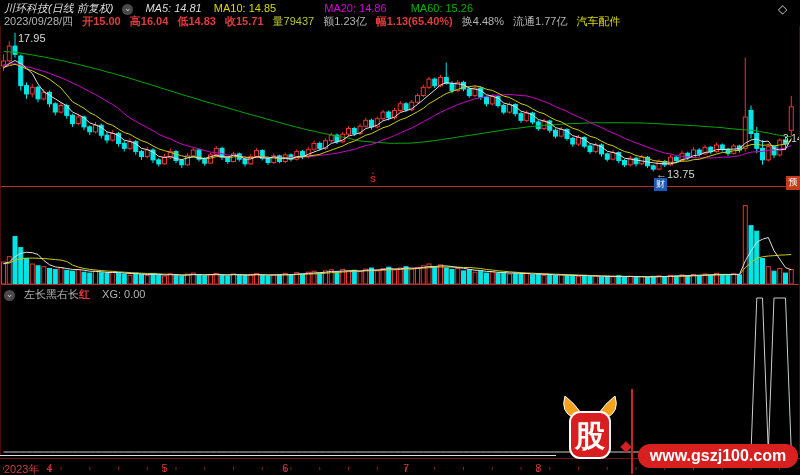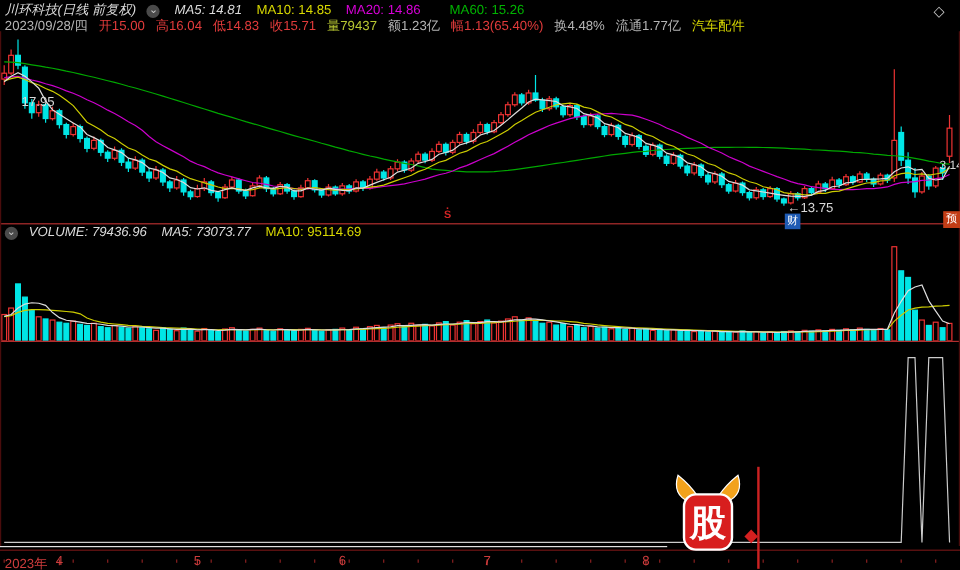--- a/index.html
+++ b/index.html
@@ -2,22 +2,22 @@
 <html><head>
 <meta charset="utf-8">
 <style>
   * { margin:0; padding:0; box-sizing:border-box; }
   html,body { background:#000; }
   #screen { position:relative; width:800px; height:475px; background:#000; overflow:hidden;
             font-family:"Liberation Sans","DejaVu Sans",sans-serif; }
   .row { position:absolute; left:4px; white-space:nowrap; font-size:11px; }
   .row span { margin-right:9px; }
   #hdr2 span { margin-right:6px; }
-  .w  { color:#dcdcdc;font-style:italic; } .gy { color:#b4b4b4;text-align:center; } .r { color:#e23b3b; }
-  .y  { color:#d8d800;text-align:right; } .m  { color:#d800d8; } .g { color:#00b400;padding-left:12px; }
+  .w  { color:#dcdcdc;font-style:italic; } .gy { color:#b4b4b4;text-align:center; } .r { color:#e23b3b;font-weight:bold; }
+  .y  { color:#d8d800;text-align:right; } .m  { color:#d800d8;margin-left:36px; } .g { color:#00b400;padding-left:12px; }
   .yg { color:#b9c832; }
   .cicon { display:inline-block; width:11px; height:11px; border-radius:50%;
            background:#4a4a4a; color:#c8c8c8; font-size:9px; line-height:8px;
            text-align:center; vertical-align:middle; margin-right:4px; }
   .hline { position:absolute; left:0; width:800px; height:1px; }
   .sep { background:#b22e2e; }
   #main-pane,#vol-pane,#xg-pane { position:absolute; left:0; width:800px; }
   #main-pane { top:26px;  height:160px; }
   #vol-pane  { top:200px; height:84px; }
   #xg-pane   { top:296px; height:158px; z-index:1; }
@@ -350,37 +350,32 @@
         <rect x="777.75" y="114.1" width="4" height="14.8" fill="#000" stroke="#ee3333"></rect>
         <line x1="785.5" y1="110.8" x2="785.5" y2="124.0" stroke="#00e6e6"></line>
         <rect x="783.5" y="114.1" width="4" height="4.0" fill="#00e6e6" stroke="#00e6e6"></rect>
         <line x1="791.25" y1="69.9" x2="791.25" y2="109.8" stroke="#ee3333"></line>
         <rect x="789.25" y="80.8" width="4" height="23.4" fill="#000" stroke="#ee3333"></rect>
         <polyline points="3.5,25.6 9.3,25.8 15.0,26.2 20.8,27.0 26.5,28.0 32.3,28.9 38.0,30.0 43.8,30.9 49.5,32.0 55.3,33.3 61.0,34.4 66.8,35.7 72.5,37.1 78.3,38.4 84.0,39.8 89.8,41.3 95.5,42.7 101.3,44.2 107.0,45.9 112.8,47.3 118.5,49.0 124.3,50.7 130.0,52.3 135.8,54.1 141.5,55.9 147.3,57.6 153.0,59.4 158.8,61.3 164.5,63.1 170.3,64.8 176.0,66.6 181.8,68.5 187.5,70.2 193.3,71.8 199.0,73.6 204.8,75.4 210.5,77.0 216.3,78.6 222.0,80.3 227.8,82.0 233.5,83.6 239.3,85.3 245.0,87.0 250.8,88.6 256.5,90.1 262.3,91.7 268.0,93.4 273.8,94.9 279.5,96.6 285.3,98.1 291.0,99.7 296.8,101.1 302.5,102.6 308.3,104.0 314.0,105.2 319.8,106.6 325.5,107.8 331.3,108.9 337.0,110.1 342.8,111.1 348.5,112.2 354.3,113.7 360.0,114.9 365.8,115.5 371.5,116.0 377.3,116.5 383.0,116.8 388.8,117.2 394.5,117.3 400.3,117.2 406.0,117.2 411.8,117.0 417.5,116.5 423.3,116.0 429.0,115.3 434.8,114.5 440.5,113.7 446.3,112.8 452.0,112.0 457.8,111.1 463.5,110.2 469.3,109.4 475.0,108.5 480.8,107.6 486.5,106.7 492.3,105.8 498.0,104.9 503.8,104.0 509.5,103.1 515.3,102.5 521.0,101.8 526.8,101.0 532.5,100.4 538.3,100.1 544.0,99.4 549.8,98.9 555.5,98.6 561.3,98.2 567.0,97.9 572.8,97.6 578.5,97.4 584.3,97.1 590.0,96.9 595.8,96.7 601.5,96.8 607.3,96.8 613.0,96.7 618.8,96.7 624.5,96.8 630.3,96.8 636.0,96.9 641.8,97.0 647.5,97.2 653.3,97.5 659.0,97.8 664.8,98.1 670.5,98.3 676.3,98.8 682.0,99.0 687.8,99.3 693.5,99.7 699.3,100.0 705.0,100.4 710.8,100.9 716.5,101.2 722.3,101.7 728.0,102.4 733.8,102.9 739.5,103.5 745.3,103.8 751.0,104.2 756.8,104.9 762.5,106.0 768.3,107.0 774.0,108.3 779.8,109.2 785.5,110.3 791.3,110.7 " fill="none" stroke="#00a800" stroke-width="1"></polyline>
         <polyline points="3.5,38.6 9.3,38.0 15.0,37.7 20.8,39.0 26.5,40.7 32.3,42.0 38.0,43.8 43.8,45.3 49.5,47.3 55.3,49.7 61.0,51.7 66.8,54.2 72.5,57.1 78.3,59.6 84.0,62.6 89.8,65.8 95.5,68.6 101.3,71.9 107.0,75.4 112.8,78.5 118.5,82.6 124.3,87.7 130.0,92.1 135.8,95.4 141.5,98.5 147.3,101.6 153.0,104.7 158.8,108.3 164.5,110.9 170.3,112.9 176.0,115.7 181.8,118.1 187.5,119.8 193.3,121.4 199.0,123.0 204.8,124.6 210.5,126.1 216.3,126.7 222.0,127.6 227.8,129.0 233.5,129.5 239.3,130.1 245.0,131.2 250.8,131.4 256.5,131.1 262.3,131.5 268.0,131.7 273.8,131.3 279.5,131.5 285.3,131.6 291.0,131.6 296.8,130.9 302.5,131.0 308.3,130.9 314.0,130.1 319.8,129.4 325.5,128.7 331.3,128.0 337.0,127.2 342.8,125.9 348.5,124.6 354.3,123.3 360.0,121.4 365.8,119.6 371.5,118.4 377.3,116.5 383.0,113.9 388.8,112.0 394.5,109.5 400.3,106.9 406.0,104.4 411.8,102.0 417.5,98.9 423.3,95.8 429.0,92.6 434.8,89.5 440.5,86.3 446.3,83.7 452.0,81.2 457.8,78.6 463.5,76.6 469.3,74.7 475.0,72.8 480.8,71.6 486.5,70.5 492.3,69.4 498.0,69.1 503.8,68.8 509.5,68.5 515.3,69.0 521.0,69.5 526.8,70.0 532.5,71.4 538.3,73.4 544.0,75.5 549.8,77.7 555.5,80.7 561.3,83.0 567.0,85.4 572.8,88.5 578.5,90.9 584.3,93.4 590.0,96.6 595.8,99.0 601.5,101.5 607.3,104.6 613.0,107.0 618.8,109.4 624.5,112.4 630.3,114.6 636.0,116.8 641.8,119.0 647.5,121.2 653.3,123.2 659.0,125.3 664.8,127.0 670.5,128.0 676.3,129.6 682.0,130.3 687.8,131.0 693.5,131.6 699.3,132.0 705.0,131.8 710.8,132.1 716.5,131.7 722.3,131.2 728.0,131.2 733.8,130.5 739.5,129.8 745.3,127.7 751.0,126.2 756.8,125.7 762.5,125.4 768.3,124.3 774.0,124.0 779.8,122.8 785.5,122.1 791.3,119.4 " fill="none" stroke="#cc00cc" stroke-width="1"></polyline>
         <polyline points="3.5,41.5 9.3,39.5 15.0,38.3 20.8,40.2 26.5,42.9 32.3,44.8 38.0,47.8 43.8,50.1 49.5,53.4 55.3,57.5 61.0,62.0 66.8,68.9 72.5,75.8 78.3,79.0 84.0,82.3 89.8,86.7 95.5,89.4 101.3,93.6 107.0,97.3 112.8,99.4 118.5,103.2 124.3,106.5 130.0,108.3 135.8,111.8 141.5,114.7 147.3,116.6 153.0,120.0 158.8,122.9 164.5,124.6 170.3,126.4 176.0,128.1 181.8,129.8 187.5,131.2 193.3,131.0 199.0,131.3 204.8,132.6 210.5,132.1 216.3,130.6 222.0,130.6 227.8,131.6 233.5,130.9 239.3,130.3 245.0,131.1 250.8,131.8 256.5,130.9 262.3,130.4 268.0,131.2 273.8,132.0 279.5,132.4 285.3,131.7 291.0,132.3 296.8,131.5 302.5,130.8 308.3,130.0 314.0,129.3 319.8,128.3 325.5,126.2 331.3,124.1 337.0,122.1 342.8,120.0 348.5,117.0 354.3,115.1 360.0,112.1 365.8,109.2 371.5,107.6 377.3,104.6 383.0,101.7 388.8,100.0 394.5,96.8 400.3,93.8 406.0,91.9 411.8,88.8 417.5,85.7 423.3,82.4 429.0,77.7 434.8,74.4 440.5,70.9 446.3,67.5 452.0,65.5 457.8,63.4 463.5,61.3 469.3,60.6 475.0,59.9 480.8,60.8 486.5,63.3 492.3,64.4 498.0,67.2 503.8,70.1 509.5,71.5 515.3,74.6 521.0,77.7 526.8,79.5 532.5,82.9 538.3,86.0 544.0,87.7 549.8,91.1 555.5,94.1 561.3,95.9 567.0,99.3 572.8,102.3 578.5,104.0 584.3,107.3 590.0,110.3 595.8,111.9 601.5,115.2 607.3,118.1 613.0,119.8 618.8,122.9 624.5,125.5 630.3,126.9 636.0,129.6 641.8,130.7 647.5,132.1 653.3,134.5 659.0,135.3 664.8,135.8 670.5,136.3 676.3,136.3 682.0,135.2 687.8,135.1 693.5,133.7 699.3,133.3 705.0,131.5 710.8,129.7 716.5,128.1 722.3,126.5 728.0,126.2 733.8,124.7 739.5,124.4 745.3,120.4 751.0,118.7 756.8,118.1 762.5,119.4 768.3,118.9 774.0,119.9 779.8,119.0 785.5,118.0 791.3,114.1 " fill="none" stroke="#cccc00" stroke-width="1"></polyline>
         <polyline points="3.5,42.1 9.3,37.5 15.0,34.5 20.8,37.6 26.5,42.2 32.3,47.5 38.0,58.0 43.8,65.6 49.5,69.3 55.3,72.9 61.0,76.5 66.8,79.8 72.5,86.1 78.3,88.7 84.0,91.7 89.8,96.9 95.5,98.9 101.3,101.2 107.0,105.8 112.8,107.2 118.5,109.5 124.3,114.1 130.0,115.4 135.8,117.7 141.5,122.3 147.3,123.6 153.0,126.0 158.8,130.4 164.5,131.5 170.3,130.5 176.0,132.6 181.8,133.6 187.5,132.0 193.3,130.6 199.0,132.1 204.8,132.6 210.5,130.6 216.3,129.1 222.0,130.6 227.8,131.0 233.5,129.2 239.3,130.0 245.0,133.1 250.8,133.0 256.5,130.8 262.3,131.7 268.0,132.4 273.8,130.8 279.5,131.8 285.3,132.6 291.0,132.8 296.8,130.6 302.5,130.8 308.3,128.3 314.0,126.0 319.8,123.8 325.5,121.7 331.3,117.4 337.0,115.9 342.8,114.0 348.5,110.1 354.3,108.6 360.0,106.8 365.8,102.5 371.5,101.1 377.3,99.1 383.0,94.8 388.8,93.1 394.5,91.1 400.3,86.5 406.0,84.7 411.8,82.8 417.5,78.4 423.3,73.7 429.0,68.8 434.8,64.0 440.5,59.0 446.3,56.6 452.0,57.3 457.8,57.9 463.5,58.6 469.3,62.2 475.0,63.1 480.8,64.4 486.5,68.7 492.3,70.2 498.0,72.2 503.8,77.0 509.5,78.5 515.3,80.5 521.0,85.2 526.8,86.7 532.5,88.7 538.3,93.5 544.0,95.0 549.8,96.9 555.5,101.6 561.3,103.1 567.0,105.1 572.8,109.7 578.5,111.1 584.3,113.1 590.0,117.5 595.8,118.8 601.5,120.8 607.3,125.2 613.0,126.5 618.8,128.3 624.5,132.2 630.3,133.1 636.0,134.0 641.8,134.9 647.5,136.0 653.3,136.8 659.0,137.5 664.8,137.7 670.5,137.7 676.3,136.6 682.0,133.5 687.8,132.6 693.5,129.6 699.3,129.0 705.0,126.4 710.8,126.0 716.5,123.6 722.3,123.5 728.0,123.3 733.8,123.1 739.5,122.7 745.3,117.1 751.0,114.0 756.8,113.0 762.5,115.7 768.3,115.1 774.0,122.7 779.8,124.0 785.5,123.1 791.3,112.5 " fill="none" stroke="#dddddd" stroke-width="1"></polyline>
       </svg></div>
-  <span class="pricelabel" style="left:18px;top:32px;margin-top:47px;">17.95</span>
+  <span class="pricelabel" style="left:18px;top:32px;">17.95</span>
   <span class="pricelabel" style="left:656px;top:168px;">←13.75</span>
   <span class="pricelabel" style="left:783px;top:133px;font-size:10px;">3.14</span>
   <div id="sell-marker">
     <div>.</div>
     <div>S</div>
   </div>
   <span class="badge" id="cai-badge">财</span>
   <span class="badge" id="yu-badge">预</span>
 
   <div class="hline sep" style="top:186px;"></div>
 
-  <div class="row" style="top:188px;">
-    <span class="cicon">⌄</span><span class="w">VOLUME: 79436.96</span>
-    <span class="w">MA5: 73073.77</span>
-    <span class="y">MA10: 95114.69</span>
-  </div>
   <div id="vol-pane"><svg width="800" height="84">
         <rect x="1.5" y="62.1" width="4" height="21.9" fill="#000" stroke="#ee3333"></rect>
         <rect x="7.25" y="56.7" width="4" height="27.3" fill="#000" stroke="#ee3333"></rect>
         <rect x="13" y="36.6" width="4" height="47.4" fill="#00e6e6" stroke="#00e6e6"></rect>
         <rect x="18.75" y="47.6" width="4" height="36.4" fill="#00e6e6" stroke="#00e6e6"></rect>
         <rect x="24.5" y="58.5" width="4" height="25.5" fill="#00e6e6" stroke="#00e6e6"></rect>
         <rect x="30.25" y="64.0" width="4" height="20.0" fill="#000" stroke="#ee3333"></rect>
         <rect x="36" y="65.8" width="4" height="18.2" fill="#00e6e6" stroke="#00e6e6"></rect>
         <rect x="41.75" y="66.7" width="4" height="17.3" fill="#000" stroke="#ee3333"></rect>
         <rect x="47.5" y="68.5" width="4" height="15.5" fill="#00e6e6" stroke="#00e6e6"></rect>
@@ -512,20 +507,24 @@
         <rect x="772" y="71.2" width="4" height="12.8" fill="#00e6e6" stroke="#00e6e6"></rect>
         <rect x="777.75" y="68.5" width="4" height="15.5" fill="#000" stroke="#ee3333"></rect>
         <rect x="783.5" y="73.1" width="4" height="10.9" fill="#00e6e6" stroke="#00e6e6"></rect>
         <rect x="789.25" y="69.5" width="4" height="14.5" fill="#000" stroke="#ee3333"></rect>
         <polyline points="3.5,63.8 9.3,63.0 15.0,60.3 20.8,58.7 26.5,58.1 32.3,58.1 38.0,58.3 43.8,58.6 49.5,59.0 55.3,59.6 61.0,60.1 66.8,61.5 72.5,65.0 78.3,67.1 84.0,68.5 89.8,69.4 95.5,70.0 101.3,70.6 107.0,71.1 112.8,71.3 118.5,71.9 124.3,72.2 130.0,72.6 135.8,73.0 141.5,73.2 147.3,73.5 153.0,73.7 158.8,73.9 164.5,74.2 170.3,74.4 176.0,74.6 181.8,74.8 187.5,74.7 193.3,74.7 199.0,74.7 204.8,74.8 210.5,74.9 216.3,74.7 222.0,74.7 227.8,74.9 233.5,74.7 239.3,74.6 245.0,74.7 250.8,74.9 256.5,74.8 262.3,74.7 268.0,74.9 273.8,75.0 279.5,74.9 285.3,74.7 291.0,74.8 296.8,74.5 302.5,74.4 308.3,74.1 314.0,73.9 319.8,73.7 325.5,73.2 331.3,72.7 337.0,72.4 342.8,72.0 348.5,71.7 354.3,71.4 360.0,71.2 365.8,70.9 371.5,70.6 377.3,70.3 383.0,70.1 388.8,69.8 394.5,69.6 400.3,69.5 406.0,69.0 411.8,68.9 417.5,68.5 423.3,68.1 429.0,67.7 434.8,67.3 440.5,67.0 446.3,67.0 452.0,67.0 457.8,67.1 463.5,67.5 469.3,67.5 475.0,68.0 480.8,68.5 486.5,69.5 492.3,70.0 498.0,70.8 503.8,71.3 509.5,71.8 515.3,72.2 521.0,72.6 526.8,73.0 532.5,73.2 538.3,73.5 544.0,73.7 549.8,74.0 555.5,74.2 561.3,74.4 567.0,74.6 572.8,74.8 578.5,75.0 584.3,75.2 590.0,75.4 595.8,75.6 601.5,75.8 607.3,76.0 613.0,76.1 618.8,76.2 624.5,76.3 630.3,76.4 636.0,76.5 641.8,76.6 647.5,76.7 653.3,76.7 659.0,76.6 664.8,76.6 670.5,76.5 676.3,76.5 682.0,76.3 687.8,76.2 693.5,75.9 699.3,75.7 705.0,75.4 710.8,75.3 716.5,75.1 722.3,74.8 728.0,74.8 733.8,74.6 739.5,74.6 745.3,67.6 751.0,62.7 756.8,58.3 762.5,56.8 768.3,56.0 774.0,55.7 779.8,55.1 785.5,54.9 791.3,54.5 " fill="none" stroke="#cccc00" stroke-width="1"></polyline>
         <polyline points="3.5,63.6 9.3,62.1 15.0,56.7 20.8,53.4 26.5,52.3 32.3,52.7 38.0,54.5 43.8,60.5 49.5,64.7 55.3,66.9 61.0,67.6 66.8,68.5 72.5,69.4 78.3,69.6 84.0,70.2 89.8,71.2 95.5,71.4 101.3,71.7 107.0,72.5 112.8,72.5 118.5,72.5 124.3,73.0 130.0,73.5 135.8,73.5 141.5,74.0 147.3,74.5 153.0,74.4 158.8,74.3 164.5,74.9 170.3,74.7 176.0,74.7 181.8,75.3 187.5,75.1 193.3,74.5 199.0,74.7 204.8,74.9 210.5,74.5 216.3,74.3 222.0,74.8 227.8,75.0 233.5,74.6 239.3,74.7 245.0,75.1 250.8,75.0 256.5,74.5 262.3,74.8 268.0,75.0 273.8,74.9 279.5,74.9 285.3,74.8 291.0,74.7 296.8,74.1 302.5,73.9 308.3,73.4 314.0,73.0 319.8,72.6 325.5,72.3 331.3,71.4 337.0,71.4 342.8,71.1 348.5,70.7 354.3,70.6 360.0,71.0 365.8,70.3 371.5,70.0 377.3,70.0 383.0,69.6 388.8,68.7 394.5,68.9 400.3,68.9 406.0,68.0 411.8,68.1 417.5,68.2 423.3,67.4 429.0,66.6 434.8,66.6 440.5,65.8 446.3,65.9 452.0,66.6 457.8,67.5 463.5,68.3 469.3,69.3 475.0,70.2 480.8,70.5 486.5,71.4 492.3,71.6 498.0,72.4 503.8,72.5 509.5,73.0 515.3,73.0 521.0,73.5 526.8,73.5 532.5,74.0 538.3,74.0 544.0,74.4 549.8,74.4 555.5,74.9 561.3,74.9 567.0,75.3 572.8,75.3 578.5,75.6 584.3,75.6 590.0,76.0 595.8,76.0 601.5,76.3 607.3,76.3 613.0,76.6 618.8,76.4 624.5,76.6 630.3,76.5 636.0,76.7 641.8,76.7 647.5,76.9 653.3,76.8 659.0,76.7 664.8,76.5 670.5,76.2 676.3,76.0 682.0,75.7 687.8,75.7 693.5,75.3 699.3,75.3 705.0,74.9 710.8,74.9 716.5,74.4 722.3,74.4 728.0,74.4 733.8,74.4 739.5,74.4 745.3,60.8 751.0,51.1 756.8,42.2 762.5,39.2 768.3,37.5 774.0,50.7 779.8,59.2 785.5,67.6 791.3,69.8 " fill="none" stroke="#dddddd" stroke-width="1"></polyline>
       </svg></div>
 
   <div class="hline sep" style="top:284px;"></div>
 
+  <div class="row" style="top:287px;">
+    <span class="cicon">⌄</span><span class="gy" style="margin-right:0;">左长黑右长</span><span class="r">红</span>
+    <span class="gy">XG: 0.00</span>
+  </div>
   <div id="xg-pane"><svg width="800" height="158">
         <polyline points="3.5,156 9.3,156 15.0,156 20.8,156 26.5,156 32.3,156 38.0,156 43.8,156 49.5,156 55.3,156 61.0,156 66.8,156 72.5,156 78.3,156 84.0,156 89.8,156 95.5,156 101.3,156 107.0,156 112.8,156 118.5,156 124.3,156 130.0,156 135.8,156 141.5,156 147.3,156 153.0,156 158.8,156 164.5,156 170.3,156 176.0,156 181.8,156 187.5,156 193.3,156 199.0,156 204.8,156 210.5,156 216.3,156 222.0,156 227.8,156 233.5,156 239.3,156 245.0,156 250.8,156 256.5,156 262.3,156 268.0,156 273.8,156 279.5,156 285.3,156 291.0,156 296.8,156 302.5,156 308.3,156 314.0,156 319.8,156 325.5,156 331.3,156 337.0,156 342.8,156 348.5,156 354.3,156 360.0,156 365.8,156 371.5,156 377.3,156 383.0,156 388.8,156 394.5,156 400.3,156 406.0,156 411.8,156 417.5,156 423.3,156 429.0,156 434.8,156 440.5,156 446.3,156 452.0,156 457.8,156 463.5,156 469.3,156 475.0,156 480.8,156 486.5,156 492.3,156 498.0,156 503.8,156 509.5,156 515.3,156 521.0,156 526.8,156 532.5,156 538.3,156 544.0,156 549.8,156 555.5,156 561.3,156 567.0,156 572.8,156 578.5,156 584.3,156 590.0,156 595.8,156 601.5,156 607.3,156 613.0,156 618.8,156 624.5,156 630.3,156 636.0,156 641.8,156 647.5,156 653.3,156 659.0,156 664.8,156 670.5,156 676.3,156 682.0,156 687.8,156 693.5,156 699.3,156 705.0,156 710.8,156 716.5,156 722.3,156 728.0,156 733.8,156 739.5,156 745.3,156 751.0,156 756.8,2 762.5,2 768.3,156 774.0,2 779.8,2 785.5,2 791.3,156 " fill="none" stroke="#cccccc" stroke-width="1"></polyline>
       </svg></div>
 
   <div id="axis-white"></div>
   <div id="axis-red"></div>
   <div id="axis-ticks"><svg width="800" height="6">
         <line x1="3.5" y1="0" x2="3.5" y2="3" stroke="#8a2020"></line>
         <line x1="32.25" y1="0" x2="32.25" y2="3" stroke="#8a2020"></line>
         <line x1="61" y1="0" x2="61" y2="3" stroke="#8a2020"></line>
@@ -573,14 +572,15 @@
   <div class="edge" style="left:799px;"></div>
 
   <div id="wm-line"></div>
   <svg id="wm-logo" width="64" height="74">
     <path d="M16,26 Q2,20 7,4 Q17,12 23,21 Z" fill="#f2a21c" stroke="#fff" stroke-width="1"></path>
     <path d="M48,26 Q62,20 57,4 Q47,12 41,21 Z" fill="#f2a21c" stroke="#fff" stroke-width="1"></path>
     <rect x="12" y="20" width="40" height="46" rx="10" fill="#d81e1e" stroke="#ffffff" stroke-width="2"></rect>
     <text id="wm-logo-char" x="32" y="54" font-size="30" font-weight="bold" fill="#ffffff" text-anchor="middle">股</text>
   </svg>
   <div id="wm-diamond"></div>
+  <div id="wm-pill">www.gszj100.com</div>
 
 </div>
 
 </body></html>

